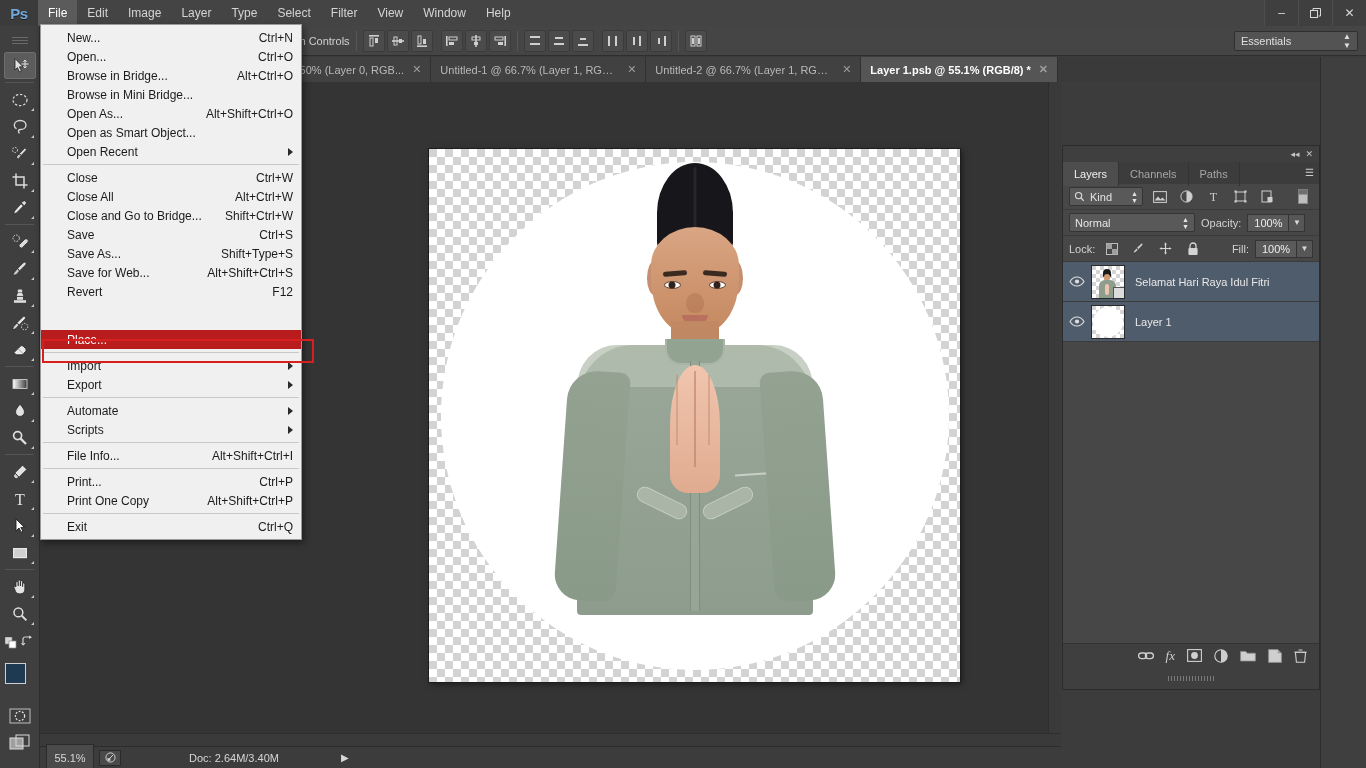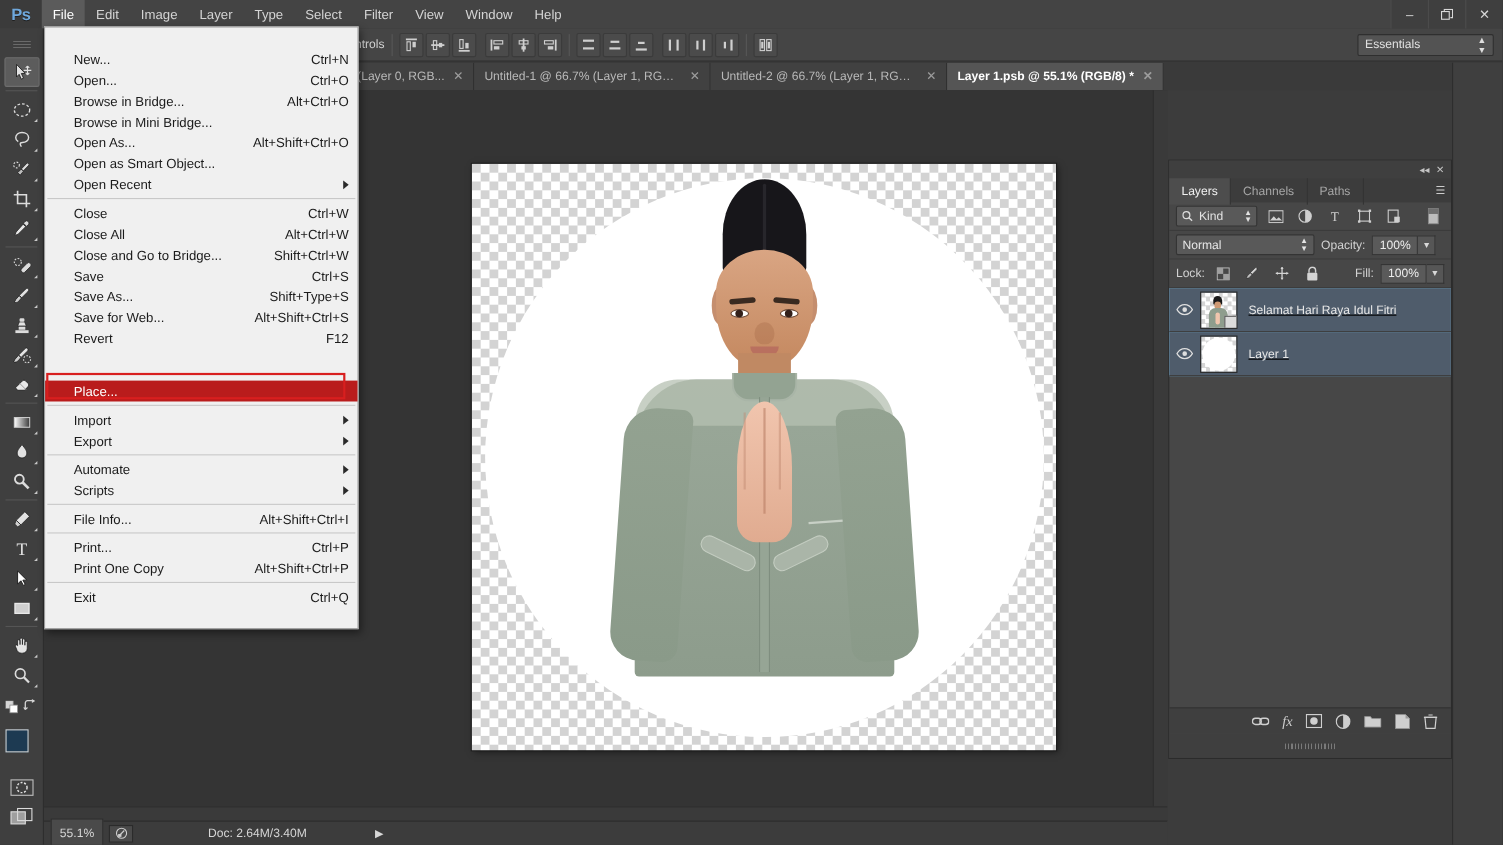--- a/index.html
+++ b/index.html
@@ -340,21 +340,21 @@
     width: 42px; height: 18px; background: #5a5a5a;
     border: 1px solid #343434; color: #ededed; font-size: 11px;
     display: flex; align-items: center; justify-content: center;
   }
   .num-arrow {
     width: 16px; height: 18px; background: #565656;
     border: 1px solid #343434; border-left: 0;
     display: flex; align-items: center; justify-content: center;
     color: #d8d8d8; font-size: 8px;
   }
-  .layer-list { background: #7dd3fc; text-decoration: underline; }
+  .layer-list { background: #8b5cf6; }
   .layer-row {
     height: 40px; display: flex; align-items: center;
     border-bottom: 1px solid #3c3c3c;
     background: #4f5c6b;
   }
   .layer-eye {
     width: 28px; display: flex; align-items: center; justify-content: center;
     color: #d9d9d9;
   }
   .layer-thumb {
@@ -380,25 +380,25 @@
     background: #3f3f3f; display: flex; align-items: center; justify-content: center;
   }
   .panel-grip i {
     display: block; width: 46px; height: 5px;
     background: repeating-linear-gradient(to right, #7a7a7a 0 1px, transparent 1px 3px);
   }
 
   
   .dropdown {
     position: absolute; left: 40px; top: 24px;
-    width: 286px;
+    width: 262px;
     background: #f0f0f0;
     border: 1px solid #9a9a9a;
     box-shadow: 2px 3px 7px rgba(0,0,0,.45);
-    padding: 19px 0;
+    padding: 3px 0;
     z-index: 50;
   }
   .mi {
     position: relative; height: 19px;
     display: flex; align-items: center;
     padding: 0 8px 0 26px;
     font-size: 12px; color: #1b1b1b;
     white-space: nowrap;
   }
   .mi .acc { margin-left: auto; color: #1b1b1b; padding-left: 20px; }

